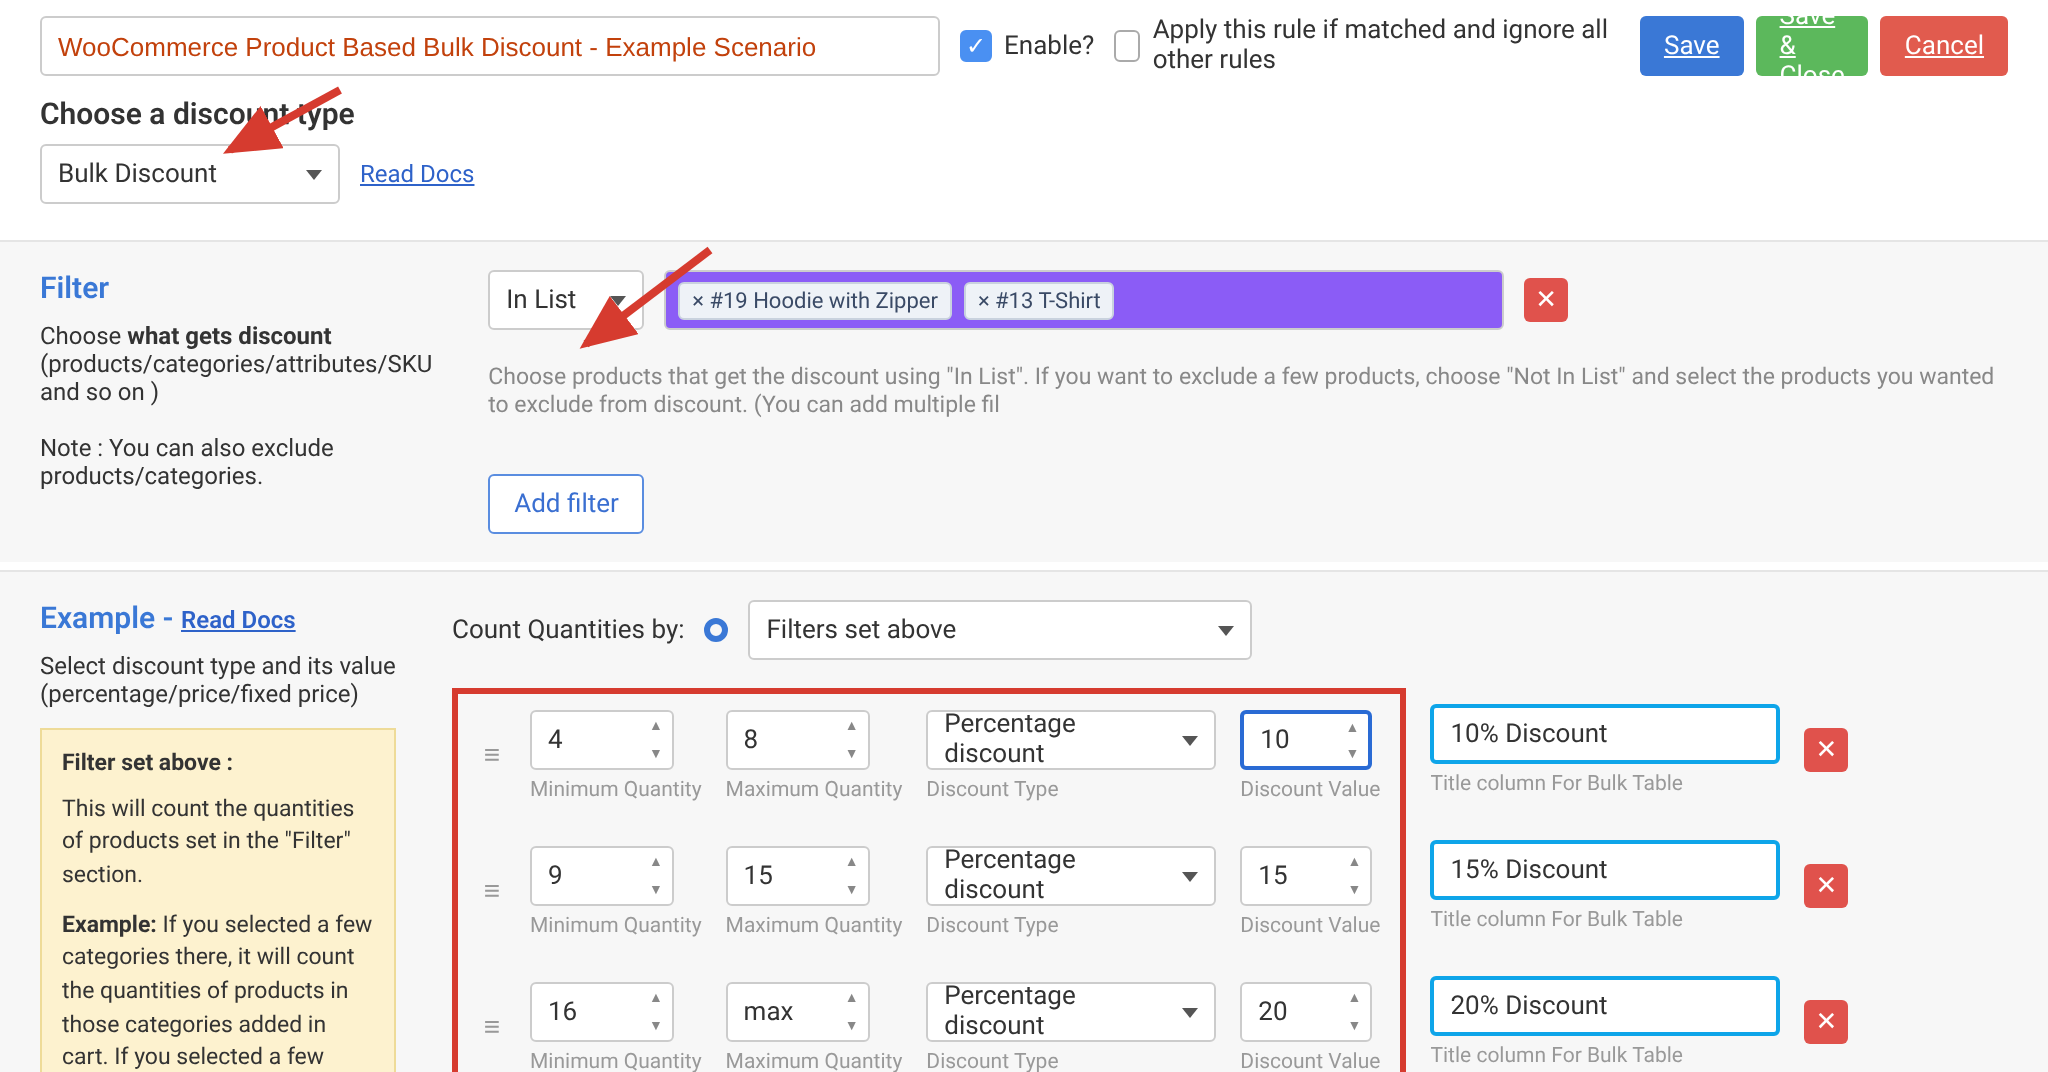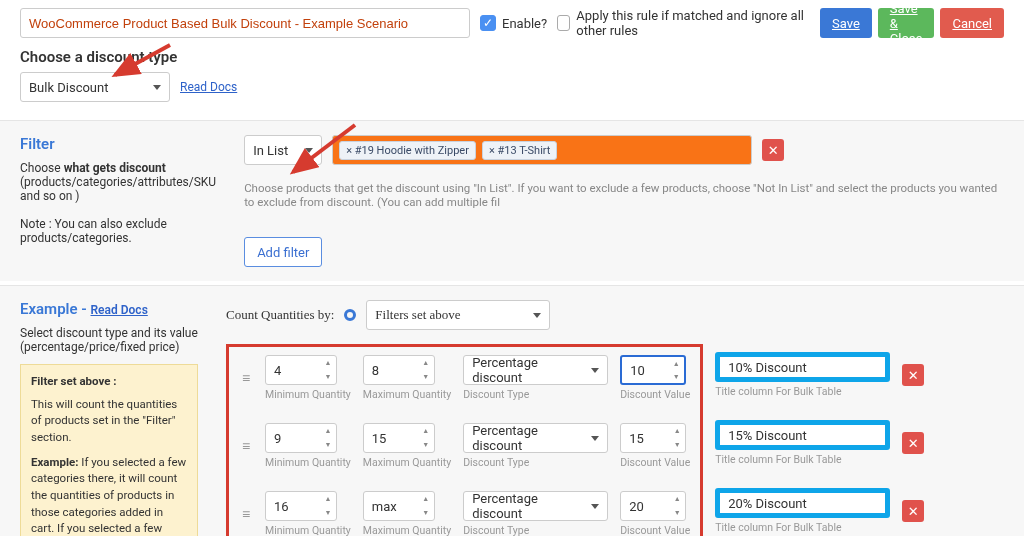--- a/index.html
+++ b/index.html
@@ -21,39 +21,39 @@
   .dtlabel { font-size: 15px; font-weight: 600; color: #333; margin-bottom: 6px; }
   .select { display: inline-flex; align-items: center; justify-content: space-between; height: 30px; border: 1px solid #ccc; border-radius: 3px; background: #fff; padding: 0 8px; font-size: 13px; color: #333; cursor: pointer; }
   .caret { border-left: 4px solid transparent; border-right: 4px solid transparent; border-top: 5px solid #555; margin-left: 8px; }
   .linkblue { color: #2e62c9; font-size: 12px; text-decoration: underline; cursor: pointer; }
   
   .block { display: flex; border-top: 1px solid #e5e5e5; background: #f7f7f7; margin-top: 4px; }
   .leftcol { flex: 0 0 210px; padding: 14px 12px 14px 20px; font-size: 12px; color: #333; background: #f7f7f7; }
   .leftcol h3 { margin: 0 0 8px 0; font-size: 15px; color: #3a78d6; font-weight: 600; }
   .rightcol { flex: 1; padding: 14px 16px 14px 16px; background: #f7f7f7; position: relative; }
   .filterrow { display: flex; align-items: center; gap: 10px; }
-  .tags { display: flex; align-items: center; gap: 6px; border: 1px solid #ccc; border-radius: 3px; padding: 3px 6px; min-height: 30px; background: #f97316; min-width: 420px; }
+  .tags { display: flex; align-items: center; gap: 6px; border: 1px solid #ccc; border-radius: 3px; padding: 3px 6px; min-height: 30px; background: #8b5cf6; min-width: 420px; }
   .tag { background: #eef2f7; border: 1px solid #c9d2de; border-radius: 3px; padding: 2px 6px; font-size: 11px; color: #3a4a66; }
   .removebtn { width: 22px; height: 22px; background: #e0524c; border-radius: 3px; display: inline-flex; align-items: center; justify-content: center; color: #fff; font-size: 13px; cursor: pointer; }
   .helptext { font-size: 11.5px; color: #888; margin-top: 16px; }
   .addfilter { display: inline-flex; align-items: center; height: 30px; padding: 0 12px; border: 1px solid #5a8de0; border-radius: 3px; color: #3a6fd1; background: #fff; font-size: 13px; margin-top: 28px; cursor: pointer; }
   
-  .countrow { display: flex; align-items: center; gap: 10px; font-size: 13px; color: #333; margin-bottom: 14px; font-family: Liberation Serif, serif; }
+  .countrow { display: flex; align-items: center; gap: 10px; font-size: 13px; color: #333; margin-bottom: 14px; }
   .radiodot { width: 12px; height: 12px; border-radius: 50%; border: 3px solid #3a78d6; display: inline-block; }
   .rangesbox { border: 3px solid #d63b2f; padding: 8px 10px 6px 10px; background: #f7f7f7; }
   .rangerow { display: flex; align-items: center; gap: 12px; margin-bottom: 4px; }
   .grip { width: 14px; color: #999; font-size: 14px; line-height: 8px; text-align: center; }
   .col { display: flex; flex-direction: column; }
   .num { width: 72px; height: 30px; border: 1px solid #ccc; border-radius: 3px; padding: 0 20px 0 8px; font-size: 13px; position: relative; background: #fff; display: flex; align-items: center; }
   .spin { position: absolute; right: 0; top: 0; bottom: 0; width: 16px; display: flex; flex-direction: column; }
   .spin div { flex: 1; display: flex; align-items: center; justify-content: center; font-size: 7px; color: #888; }
   .sublabel { font-size: 10.5px; color: #999; margin-top: 3px; white-space: nowrap; }
   .typesel { width: 145px; height: 30px; }
   .valnum { width: 66px; }
-  .titlein { width: 175px; height: 30px; border: 5px solid #0ea5e9; border-radius: 3px; padding: 0 8px; font-size: 13px; background: #fff; display: flex; align-items: center; }
+  .titlein { width: 175px; height: 30px; border: 2px solid #0ea5e9; border-radius: 3px; padding: 0 8px; font-size: 13px; background: #fff; display: flex; align-items: center; }
   .gap18 { height: 18px; }
   
   .callout { background: #fdf2cf; border: 1px solid #eedb98; padding: 8px 10px; margin-top: 10px; font-size: 11.5px; color: #333; line-height: 1.45; }
   
   .arrow { position: absolute; pointer-events: none; }
   .arrow svg { overflow: visible; }
   .valfocus { border: 2px solid #2a6bd4 !important; }
 </style>
 </head>
 <body>
@@ -121,21 +121,21 @@
     <div class="callout">
       <b>Filter set above :</b>
       <div style="margin-top:6px;">This will count the quantities of products set in the "Filter" section.</div>
       <div style="margin-top:8px;"><b>Example:</b><span> If you selected a few categories there, it will count the quantities of products in those categories added in cart. If you selected a few products in the filters section, then it will count the quantities together.</span></div>
     </div>
   </div>
   <div class="rightcol">
     <div class="countrow">
       <span>Count Quantities by:</span>
       <span class="radiodot"></span>
-      <div class="select" style="width:184px;">
+      <div class="select" style="width:252px;">
         <span>Filters set above</span>
         <span class="caret"></span>
       </div>
     </div>
 
     <div style="display:flex; align-items:flex-start; gap:12px;">
       <div style="display:flex; flex-direction:column;">
 
         <div class="rangesbox">
 

